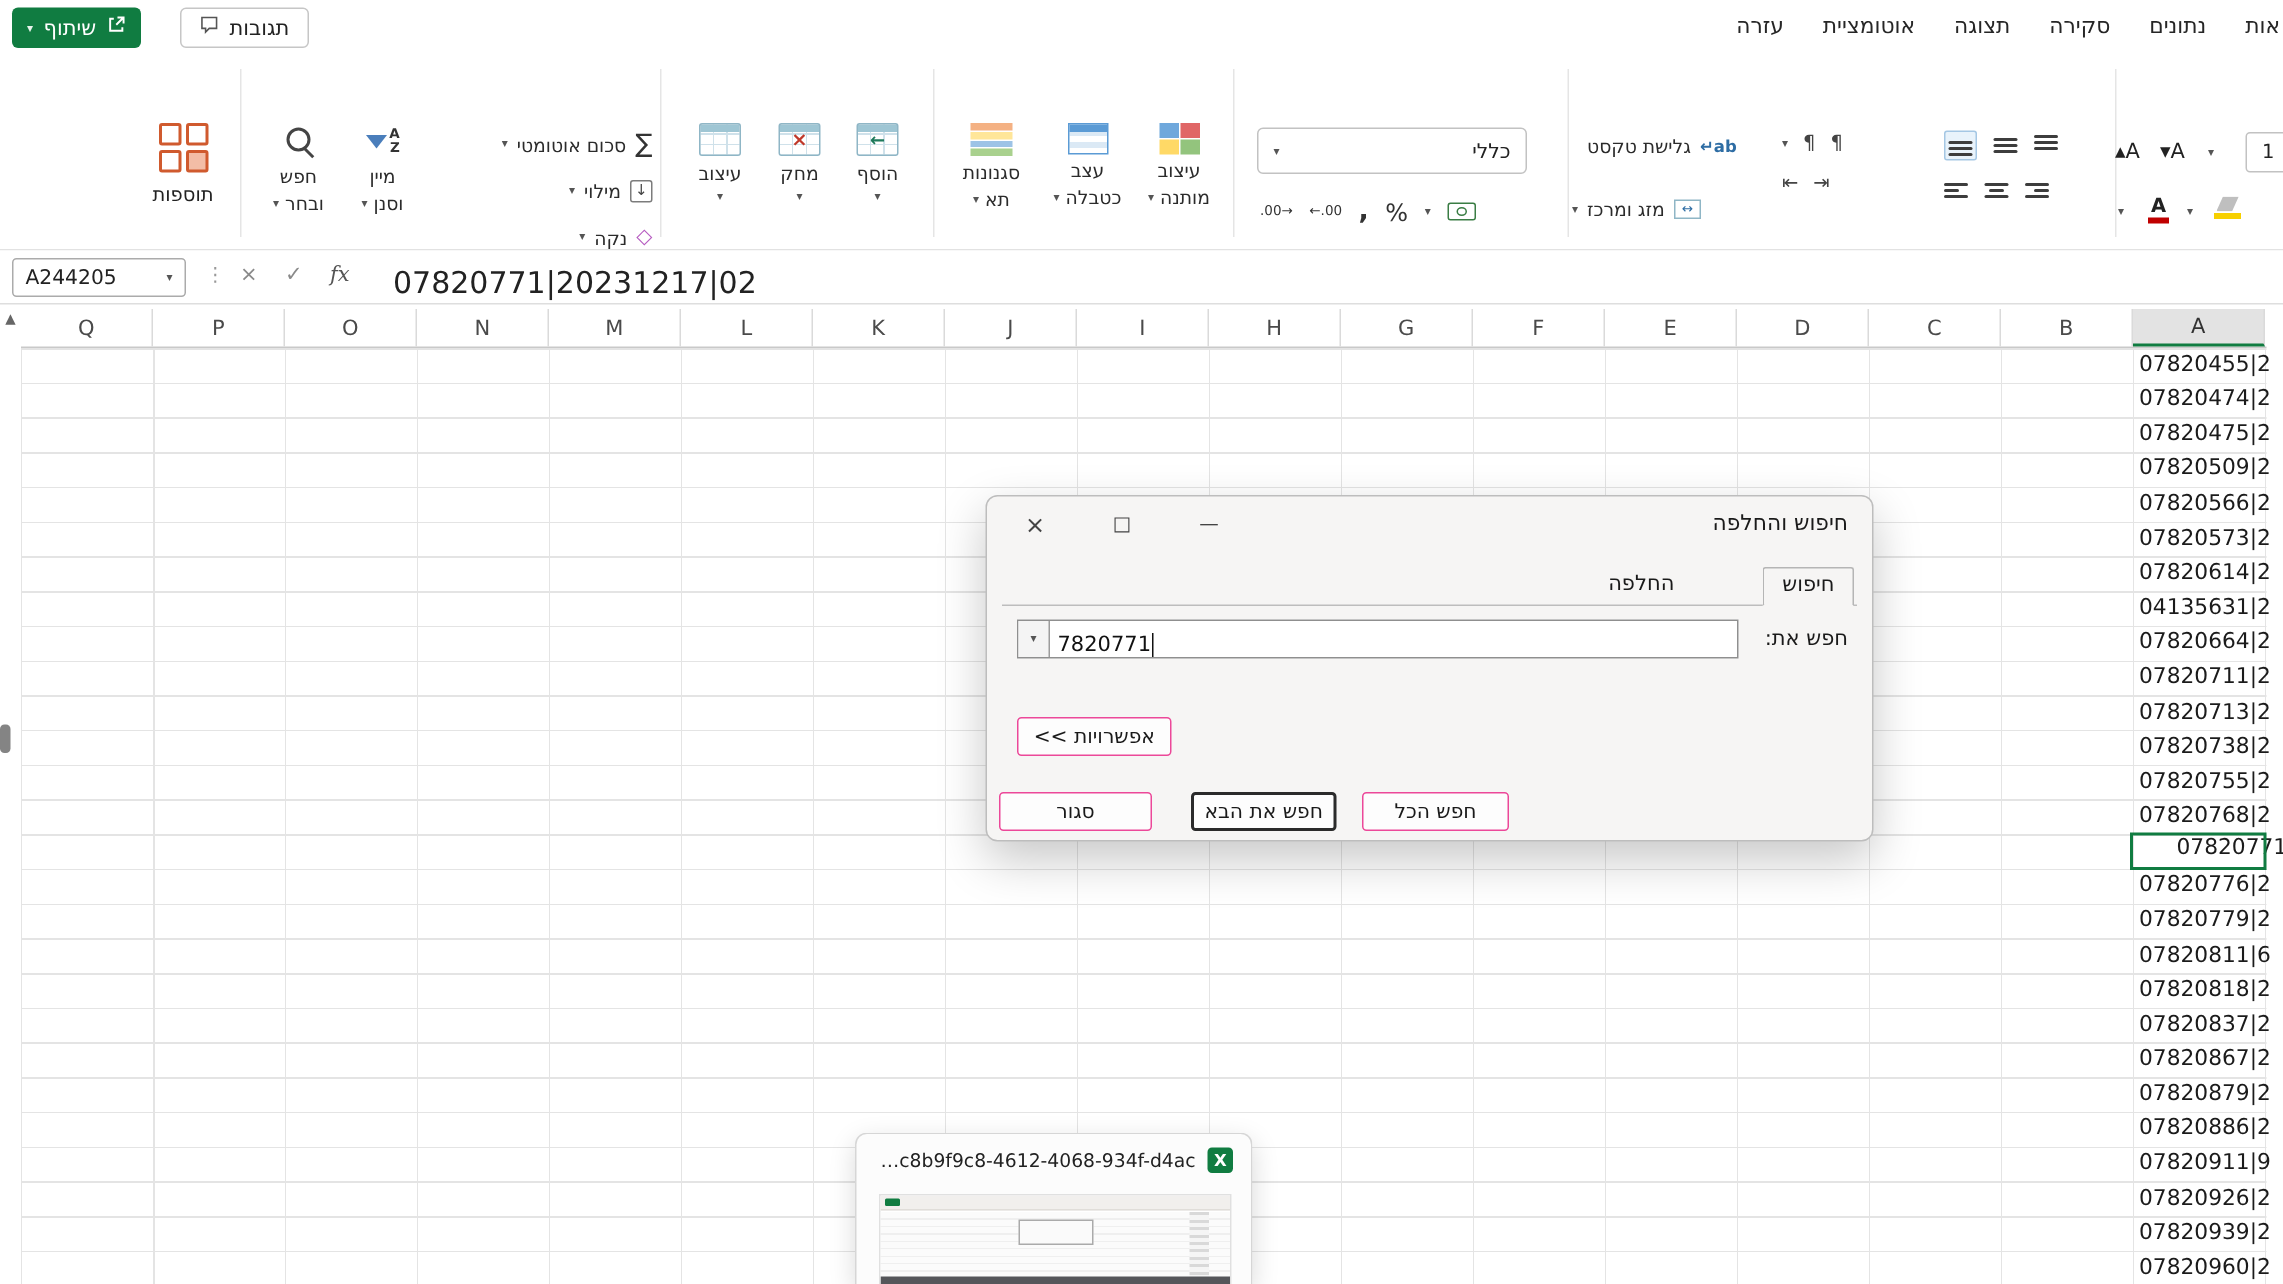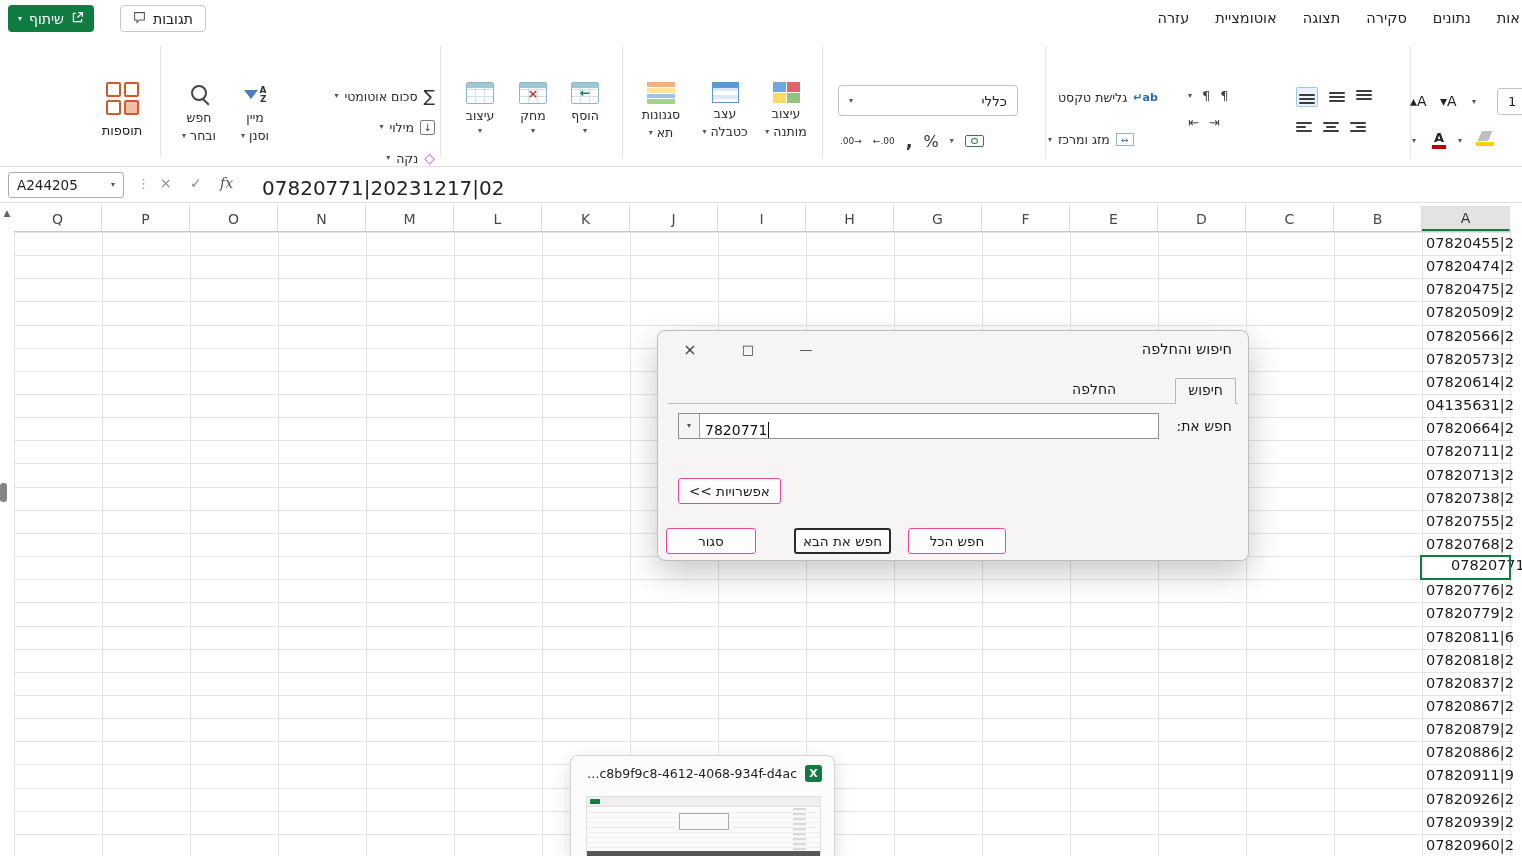--- a/index.html
+++ b/index.html
@@ -477,21 +477,21 @@
     <div class="dlg-combo">
       <span class="combo-arrow">
           <span class="chev">▾</span>
         </span>
       <span class="combo-text">
           <span>7820771</span>
           <span class="caret"></span>
         </span>
     </div>
     <div class="wbtn" style="top:147px;left:20px;width:103px">אפשרויות &gt;&gt;</div>
-    <div class="wbtn" style="top:197px;left:8px;width:90px">סגור</div>
+    <div class="wbtn" style="top:197px;left:8px;width:102px">סגור</div>
     <div class="wbtn primary" style="top:197px;left:136px;width:97px">חפש את הבא</div>
     <div class="wbtn" style="top:197px;left:250px;width:98px">חפש הכל</div>
   </div>
 
   <div class="preview">
     <div class="pv-head">
       <span class="xl-icon">X</span>
       <span class="pv-title">…c8b9f9c8-4612-4068-934f-d4ac</span>
     </div>
     <div class="pv-shot">

